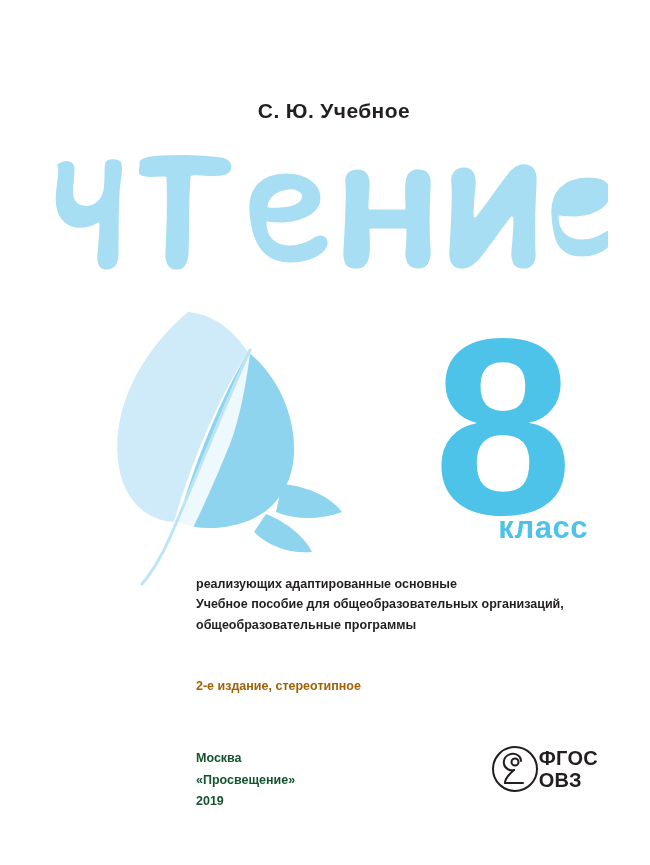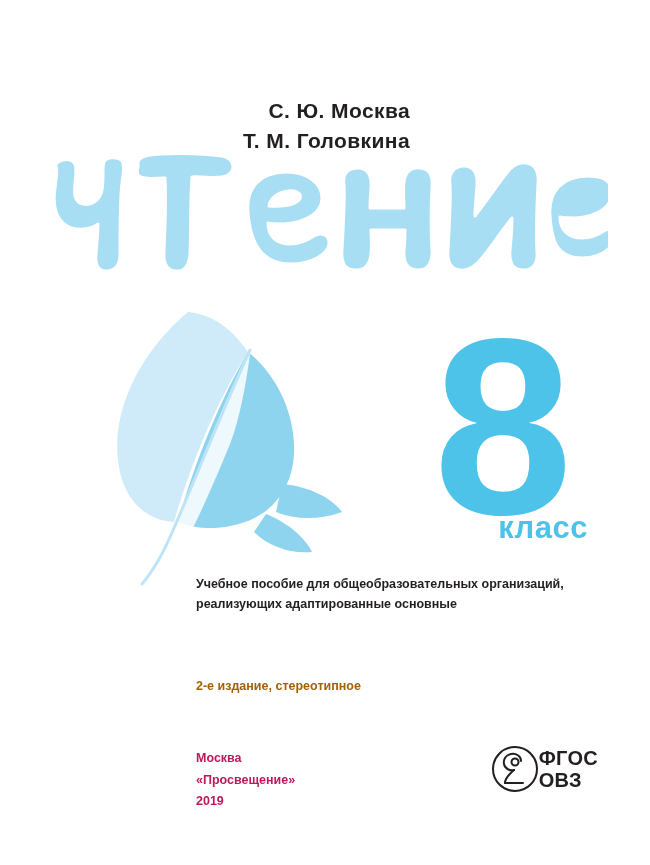--- a/index.html
+++ b/index.html
@@ -98,21 +98,21 @@
   }
 
   
   .imprint {
     position: absolute;
     left: 196px;
     top: 748px;
     font-size: 12.5px;
     font-weight: bold;
     line-height: 1.72;
-    color: #be185d;
+    color: #14532d;
   }
 
   
   .fgos {
     position: absolute;
     right: 52px;
     top: 745px;
     display: flex;
     align-items: center;
   }
@@ -128,22 +128,21 @@
     color: #231f20;
     letter-spacing: 0.3px;
   }
 </style>
 </head>
 <body>
 
 <div class="page">
 
   <div class="authors">
-    <div>С. Ю. Москва</div>
-    <div>Т. М. Головкина</div>
+    <div>С. Ю. Учебное</div>
   </div>
 
   <div class="title-wrap">
     <svg class="title-svg" viewBox="0 0 566 130" xmlns="http://www.w3.org/2000/svg">
       <defs>
         <g id="letterstyle"></g>
       </defs>
 
       <path d="M14 16 C12 14 20 8 28 10 C36 12 34 22 33 34 C32 44 32 52 41 54 C50 56 58 50 60 40 C62 28 60 18 62 12 C64 7 76 6 80 11 C84 16 80 26 79 44 C78 66 78 88 78 104 C78 114 74 120 66 121 C57 122 53 116 54 104 C55 92 56 82 56 74 C48 80 32 82 22 74 C12 66 11 52 13 38 C14 28 16 20 14 16 Z" fill="#a8def3" stroke="#ffffff" stroke-width="3" stroke-linejoin="round"></path>
 
@@ -175,22 +174,23 @@
   </div>
 
   <div class="grade-wrap">
     <svg viewBox="0 0 190 230" xmlns="http://www.w3.org/2000/svg">
       <text x="95" y="196" text-anchor="middle" font-family="Liberation Sans, sans-serif" font-size="250" font-weight="bold" fill="#4ec3ea">8</text>
     </svg>
   </div>
   <div class="grade-word">класс</div>
 
   <div class="desc">
+    <div>реализующих адаптированные основные</div>
     <div>Учебное пособие для общеобразовательных организаций,</div>
-    <div>реализующих адаптированные основные</div>
+    <div>общеобразовательные программы</div>
   </div>
 
   <div class="edition">2-е издание, стереотипное</div>
 
   <div class="imprint">
     <div>Москва</div>
     <div>«Просвещение»</div>
     <div>2019</div>
   </div>
 

